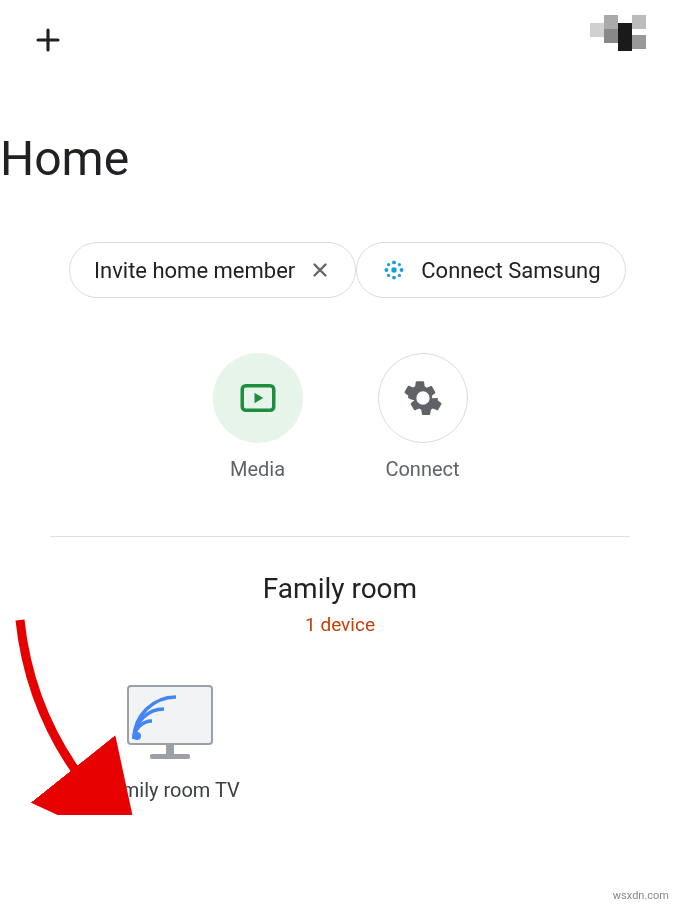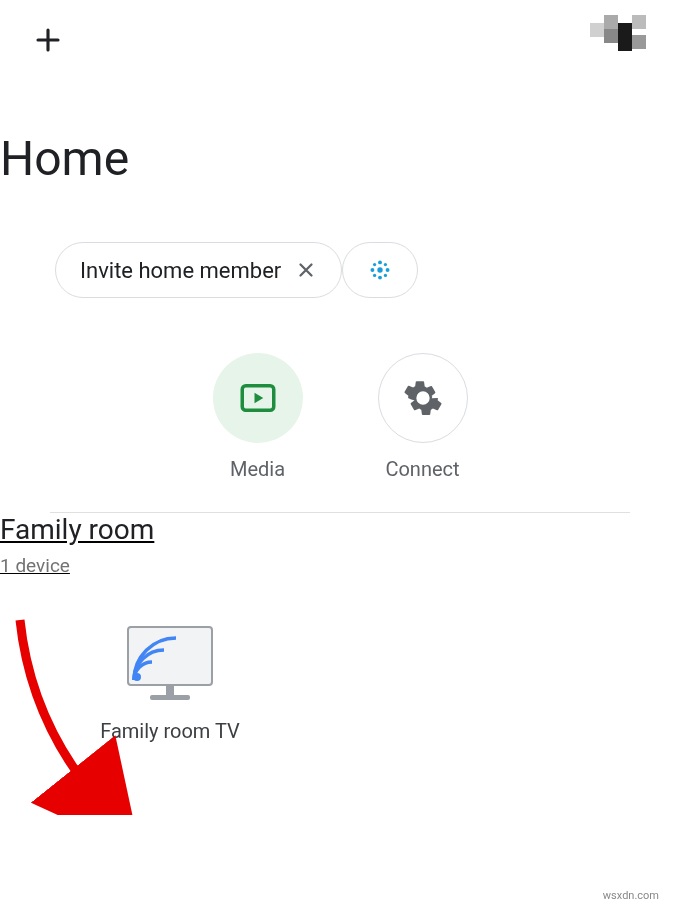--- a/index.html
+++ b/index.html
@@ -41,21 +41,21 @@
     .page-title {
       text-align: left;
       font-size: 48px;
       font-weight: 400;
       color: #202124;
       margin-top: 50px;
       margin-bottom: 55px;
     }
     .chips-row {
       display: flex;
-      padding-left: 55px;
+      padding-left: 69px;
       overflow: hidden;
     }
     .chip {
       display: flex;
       align-items: center;
       gap: 14px;
       border: 1px solid #dadce0;
       border-radius: 50px;
       padding: 14px 24px;
       white-space: nowrap;
@@ -64,21 +64,21 @@
     }
     .chip-text {
       font-size: 22px;
       color: #202124;
     }
     .quick-actions {
       display: flex;
       justify-content: center;
       gap: 75px;
       margin-top: 55px;
-      margin-bottom: 31px;
+      margin-bottom: 55px;
     }
     .qa-item {
       display: flex;
       flex-direction: column;
       align-items: center;
       gap: 14px;
       cursor: pointer;
     }
     .qa-circle {
       width: 90px;
@@ -94,30 +94,31 @@
     .qa-label {
       font-size: 20px;
       color: #5f6368;
     }
     .divider {
       height: 1px;
       background: #e0e0e0;
       margin: 0 50px;
     }
     .room-section {
-      text-decoration: underline;
+      text-align: center;
+      margin-top: 35px;
     }
     .room-name {
       font-size: 28px;
       color: #202124;
       font-weight: 400;
     }
     .device-count {
       font-size: 19px;
-      color: #737373;
+      color: #c2410c;
       margin-top: 8px;
     }
     .device-item {
       display: flex;
       flex-direction: column;
       align-items: center;
       width: 180px;
       margin-left: 80px;
       margin-top: 45px;
       cursor: pointer;
@@ -134,21 +135,21 @@
     }
     .arrow-overlay {
       position: absolute;
       left: 5px;
       top: 615px;
       pointer-events: none;
     }
     .watermark {
       position: absolute;
       bottom: 3px;
-      right: 21px;
+      right: 11px;
       font-size: 11px;
       color: #888;
     }
   </style>
 </head>
 <body>
 
 <div class="header">
   <div class="add-btn">
     <svg width="30" height="30" viewBox="0 0 24 24">
@@ -179,20 +180,21 @@
       <circle cx="12" cy="12" r="2.5" fill="#1a9edb"></circle>
       <circle cx="12" cy="5" r="1.8" fill="#1a9edb"></circle>
       <circle cx="12" cy="19" r="1.8" fill="#1a9edb"></circle>
       <circle cx="5" cy="12" r="1.8" fill="#1a9edb"></circle>
       <circle cx="19" cy="12" r="1.8" fill="#1a9edb"></circle>
       <circle cx="7" cy="7" r="1.5" fill="#1a9edb"></circle>
       <circle cx="17" cy="7" r="1.5" fill="#1a9edb"></circle>
       <circle cx="7" cy="17" r="1.5" fill="#1a9edb"></circle>
       <circle cx="17" cy="17" r="1.5" fill="#1a9edb"></circle>
     </svg>
+    <span class="chip-text">Connect Samsung</span>
   </div>
 </div>
 
 <div class="quick-actions">
   <div class="qa-item">
     <div class="qa-circle media">
       <svg width="42" height="42" viewBox="0 0 24 24">
         <rect x="3" y="5" width="18" height="14" rx="2" fill="none" stroke="#1e8e3e" stroke-width="2"></rect>
         <path d="M10 9l5 3-5 3z" fill="#1e8e3e"></path>
       </svg>

